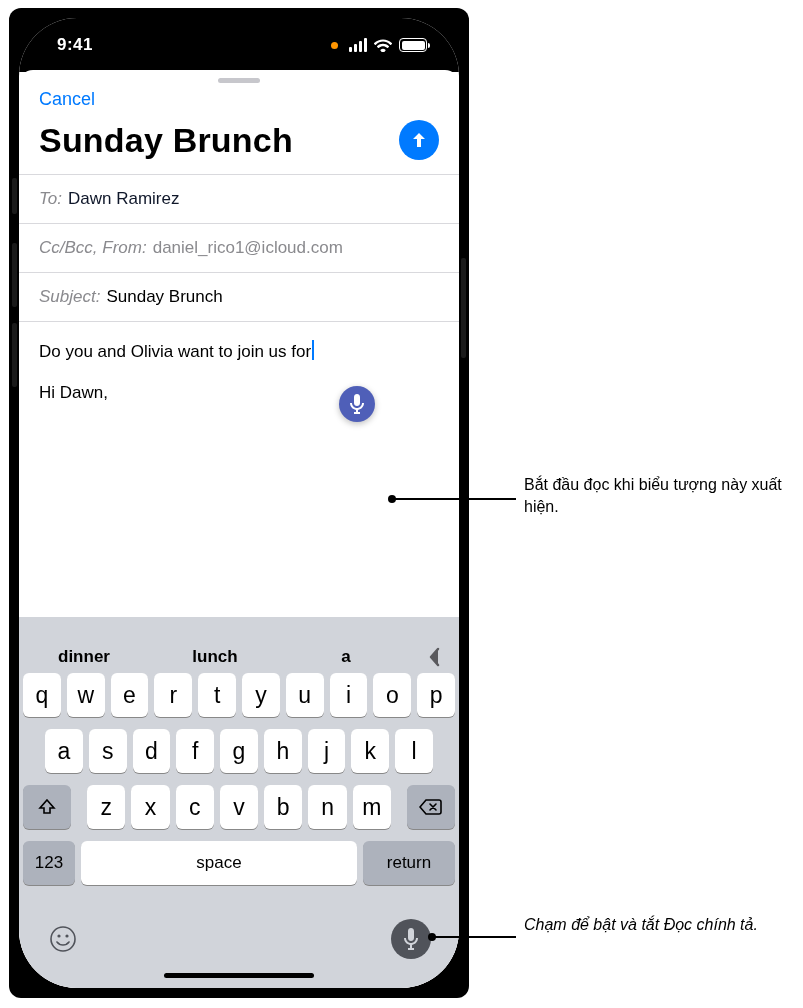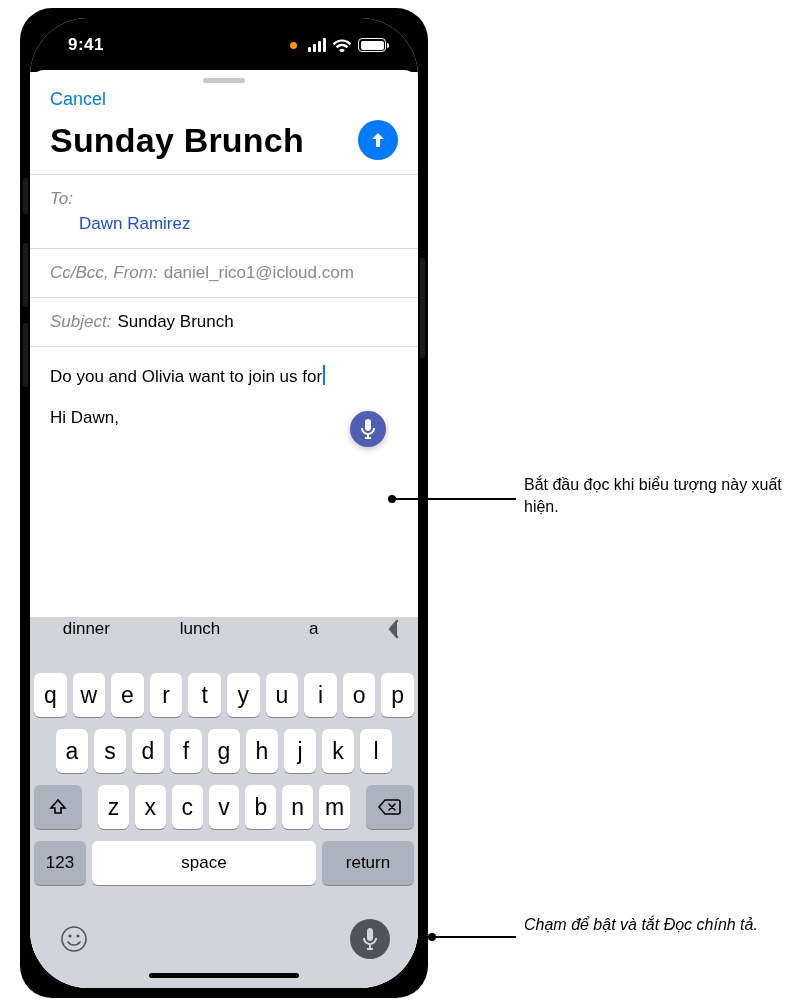--- a/index.html
+++ b/index.html
@@ -5,26 +5,26 @@
   * { box-sizing: border-box; margin: 0; padding: 0; }
   body {
     font-family: -apple-system, BlinkMacSystemFont, "Helvetica Neue", sans-serif;
     background: #fff;
     width: 803px;
     height: 1008px;
     position: relative;
   }
   .phone-frame {
     position: absolute;
-    left: 20px;
+    left: 9px;
     top: 8px;
-    width: 408px;
+    width: 460px;
     height: 990px;
     background: #000;
-    border-radius: 32px;
+    border-radius: 12px;
     padding: 10px;
   }
   .side-button {
     position: absolute;
     background: #1a1a1a;
     border-radius: 2px;
   }
   .sb-left-1 { left: 3px; top: 170px; width: 5px; height: 36px; }
   .sb-left-2 { left: 3px; top: 235px; width: 5px; height: 64px; }
   .sb-left-3 { left: 3px; top: 315px; width: 5px; height: 64px; }
@@ -127,21 +127,21 @@
   .field {
     border-top: 1px solid #d9d9dd;
     padding: 14px 20px;
     font-size: 17px;
     display: flex;
     gap: 6px;
   }
   .field:last-of-type { border-bottom: 1px solid #d9d9dd; }
   .field-label { color: #8a8a8e; font-style: italic; }
   .field-value { color: #000; }
-  .field-value.link { color: #1d4ed8; margin-top: 25px; }
+  .field-value.link { color: #0f172a; }
   .field-value.muted { color: #8a8a8e; }
 
   .body-area {
     padding: 18px 20px 0 20px;
     font-size: 17px;
     line-height: 1.35;
     flex: 1;
     position: relative;
   }
   .body-para { margin-bottom: 18px; }
@@ -155,21 +155,21 @@
     display:flex; align-items:center; justify-content:center;
     box-shadow: 0 2px 6px rgba(0,0,0,0.25);
   }
   .mic-bubble svg { fill:#fff; }
 
   .keyboard {
     background: #d1d4da;
     padding-top: 2px;
   }
   .suggest-row {
-    display:flex; align-items:flex-start; height:48px;
+    display:flex; align-items:flex-end; height:48px;font-weight:bold;
   }
   .suggest {
     flex:1; display:flex; align-items:center; justify-content:center;
     font-size:17px; color:#000;
   }
   .sep { width:1px; background:#b6b9bf; margin: 10px 0; }
   .suggest-close {
     width: 48px; display:flex; align-items:center; justify-content:center;
     color:#5a5a5e; font-size:22px;
   }

